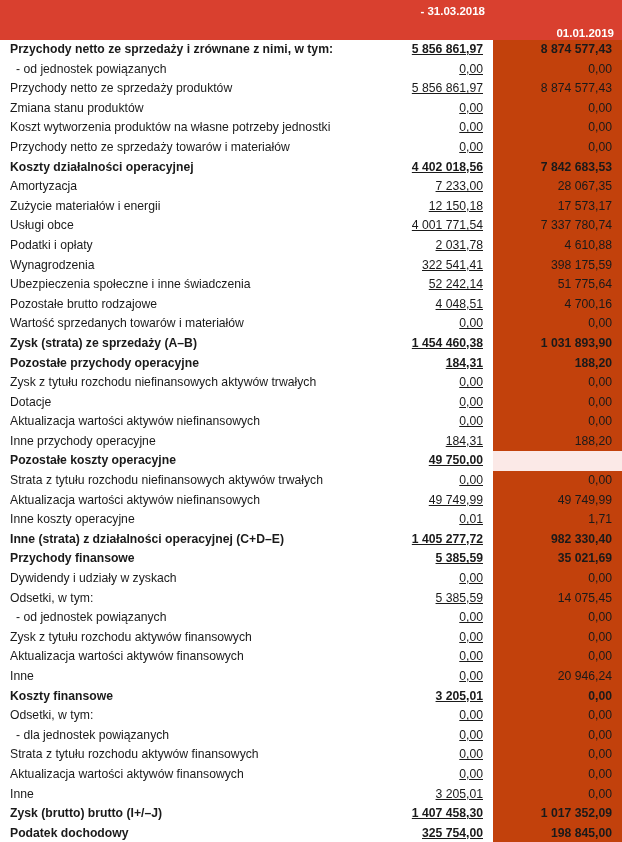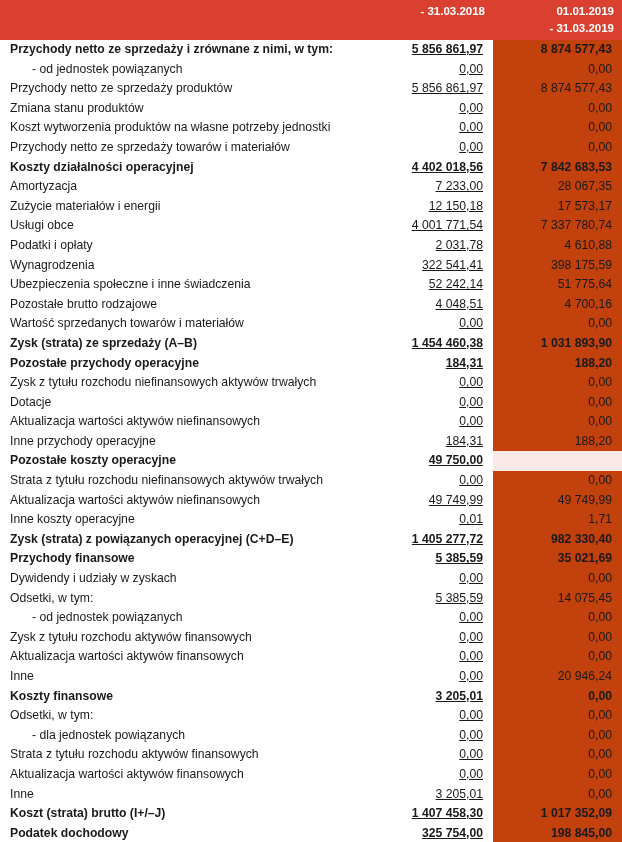--- a/index.html
+++ b/index.html
@@ -36,21 +36,21 @@
     flex: 0 0 auto;
     box-sizing: border-box;
     padding: 3px 8px 0 0;
     color: #ffffff;
     font-weight: bold;
     font-size: 11.5px;
     text-align: right;
     line-height: 17px;
   }
   .header-period-cell.col1 { width: 160px; }
-  .header-period-cell.col2 { width: 129px; }
+  .header-period-cell.col2 { width: 129px; margin-top: 22px; }
   .hp-line { display: block; white-space: nowrap; }
 
   
   .rows {
     position: relative;
     width: 558px;
   }
   .row {
     display: flex;
     width: 622px;
@@ -86,21 +86,21 @@
     text-decoration: underline;
   }
   .cell-num.col2 {
     flex: 0 0 129px;
     width: 129px;
     padding-right: 10px;
     background: #c2410c;
   }
   .row.bold .cell-label,
   .row.bold .cell-num { font-weight: bold; }
-  .row .cell-label.indent { padding-left: 32px; }
+  .row .cell-label.indent { padding-left: 16px; }
   
   .pink-strip {
     position: absolute;
     top: 40px;
     left: 493px;
     width: 129px;
     bottom: 0;
     background: #fbe9e7;
     z-index: 0;
   }
@@ -243,21 +243,21 @@
         <div class="cell-label">Aktualizacja wartości aktywów niefinansowych</div>
         <div class="cell-num col1">49 749,99</div>
         <div class="cell-num col2">49 749,99</div>
       </div>
       <div class="row">
         <div class="cell-label">Inne koszty operacyjne</div>
         <div class="cell-num col1">0,01</div>
         <div class="cell-num col2">1,71</div>
       </div>
       <div class="row bold">
-        <div class="cell-label">Zysk (strata) z powiązanych operacyjnej (C+D–E)</div>
+        <div class="cell-label">Inne (strata) z działalności operacyjnej (C+D–E)</div>
         <div class="cell-num col1">1 405 277,72</div>
         <div class="cell-num col2">982 330,40</div>
       </div>
       <div class="row bold">
         <div class="cell-label">Przychody finansowe</div>
         <div class="cell-num col1">5 385,59</div>
         <div class="cell-num col2">35 021,69</div>
       </div>
       <div class="row">
         <div class="cell-label">Dywidendy i udziały w zyskach</div>
@@ -313,21 +313,21 @@
         <div class="cell-label">Aktualizacja wartości aktywów finansowych</div>
         <div class="cell-num col1">0,00</div>
         <div class="cell-num col2">0,00</div>
       </div>
       <div class="row">
         <div class="cell-label">Inne</div>
         <div class="cell-num col1">3 205,01</div>
         <div class="cell-num col2">0,00</div>
       </div>
       <div class="row bold">
-        <div class="cell-label">Koszt (strata) brutto (I+/–J)</div>
+        <div class="cell-label">Zysk (brutto) brutto (I+/–J)</div>
         <div class="cell-num col1">1 407 458,30</div>
         <div class="cell-num col2">1 017 352,09</div>
       </div>
       <div class="row bold">
         <div class="cell-label">Podatek dochodowy</div>
         <div class="cell-num col1">325 754,00</div>
         <div class="cell-num col2">198 845,00</div>
       </div>
     </div>
 

